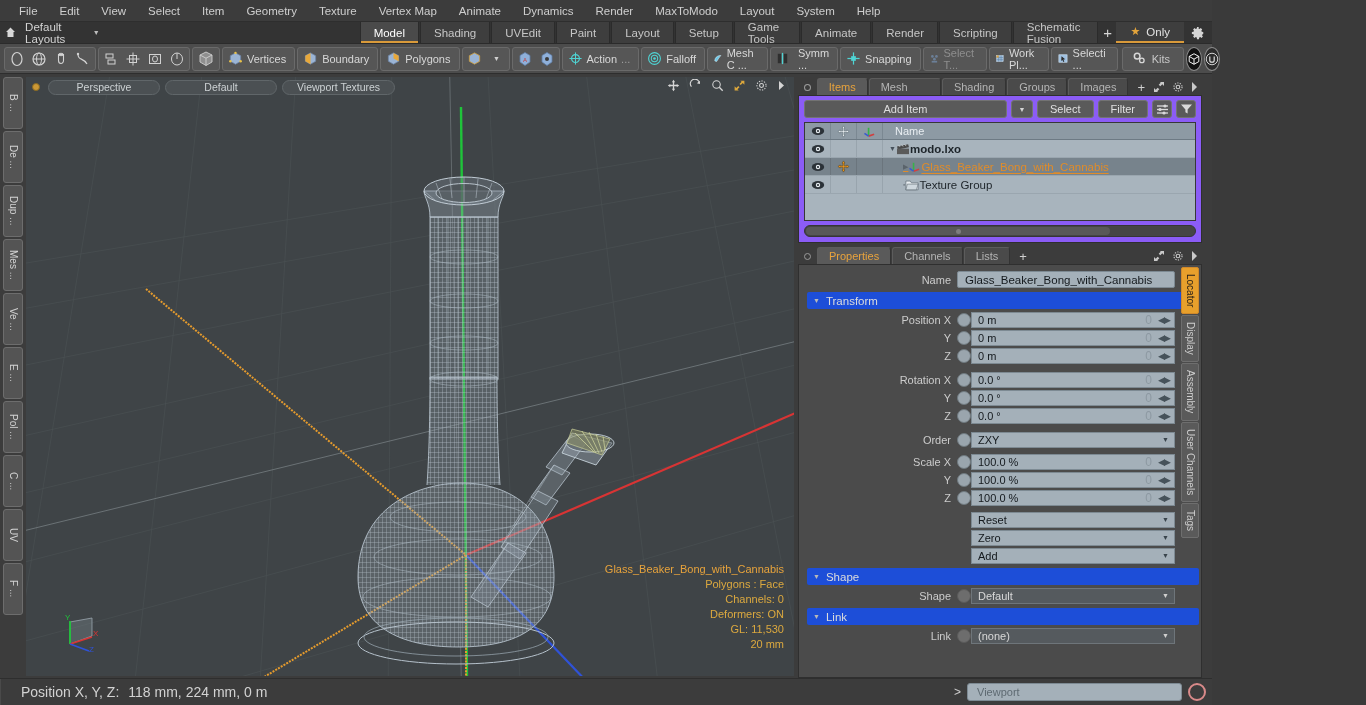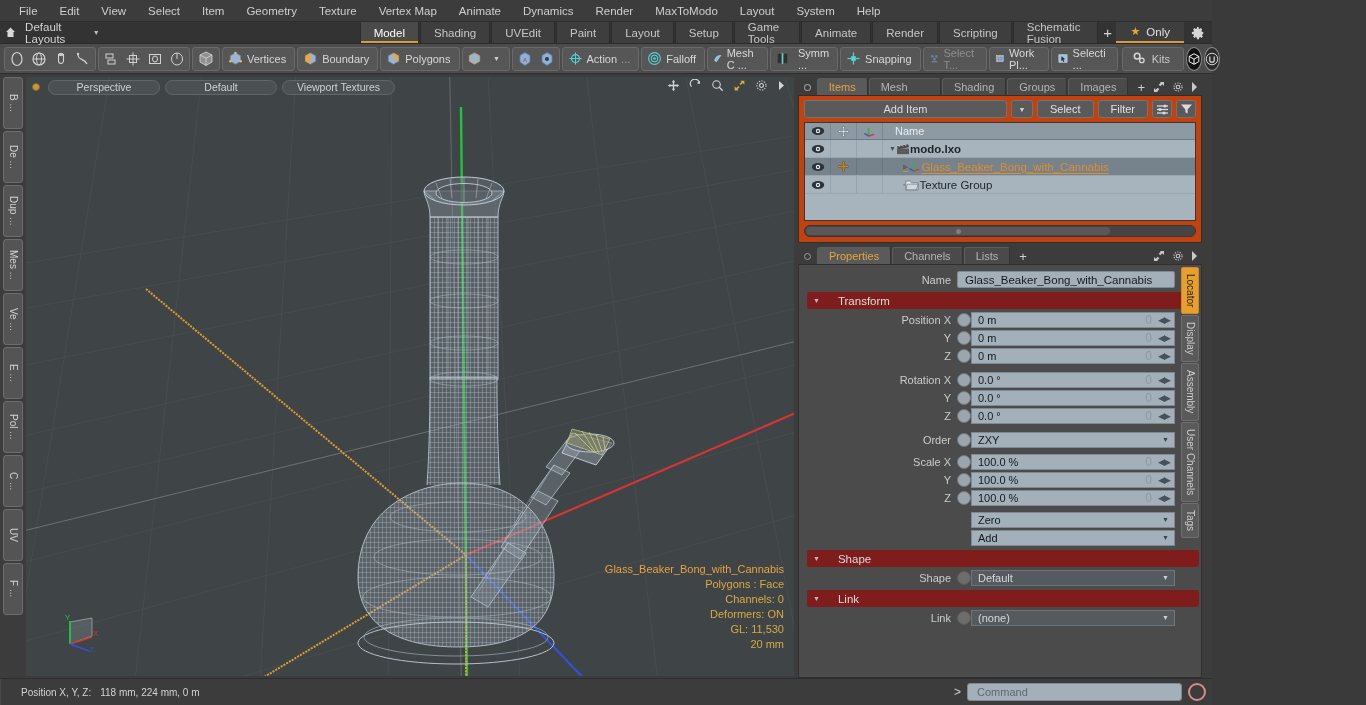--- a/index.html
+++ b/index.html
@@ -104,21 +104,21 @@
   .pt-dot{ width:7px;height:7px;border-radius:50%; border:1px solid #9a9a9a; margin:0 6px 4px 2px;}
   .ptab{
     padding:0 11px; height:17px; line-height:17px; font-size:11px; color:#b4b4b4;
     background:#4a4a4a; border-top:1px solid #5c5c5c; border-left:1px solid #5c5c5c; border-right:1px solid #333;
     border-radius:3px 3px 0 0; margin-right:1px;
   }
   .ptab.active{ background:#5a5a5a; color:#e8a33d; }
   .pt-plus{ padding:0 8px; color:#d0d0d0; font-size:13px; line-height:15px;}
   .pt-right{ margin-left:auto; display:flex; gap:7px; align-items:center; padding:0 6px 2px 0;}
 
-  .panel-body{ background:#c2410c; border:1px solid #2f2f2f; margin:0 2px; }
+  .panel-body{ background:#8b5cf6; border:1px solid #2f2f2f; margin:0 2px; }
 
   
   .items-tools{ display:flex; align-items:center; gap:4px; padding:4px 5px; }
   .additem{
     flex:1; height:18px; background:#5a5a5a; border:1px solid #737373; border-radius:3px;
     display:flex; align-items:center; justify-content:center; font-size:11px; color:#dcdcdc; position:relative;
   }
   .additem-ar{ width:22px; height:18px; background:#5a5a5a; border:1px solid #737373; border-radius:3px;
                display:flex;align-items:center;justify-content:center;}
   .sbtn{ height:18px; padding:0 12px; background:#5a5a5a; border:1px solid #737373; border-radius:3px;
@@ -156,21 +156,21 @@
     flex:1; height:16px; background:#a4b0b9; border:1px solid #7d8a93; display:flex; align-items:center;
     padding-left:6px; font-size:11px; color:#14191d; position:relative;
   }
   .pfield .zeroghost{ position:absolute; right:22px; color:#8d99a2; font-size:12px;}
   .parr{ position:absolute; right:2px; top:0; bottom:0; width:16px; display:flex;align-items:center;justify-content:center;
          color:#46525a; font-size:9px; letter-spacing:-1px;}
   .pname-field{
     flex:1; height:17px; background:#a4b0b9; border:1px solid #7d8a93; border-radius:2px;
     display:flex; align-items:center; padding-left:7px; font-size:11.5px; color:#14191d;
   }
-  .psection{ display:flex; align-items:center; gap:18px; height:17px; background:#7f1d1d; margin:4px 2px 2px 8px;
+  .psection{ display:flex; align-items:center; gap:6px; height:17px; background:#1d4ed8; margin:4px 2px 2px 8px;
              padding-left:6px; border-radius:2px; font-size:11.5px; color:#dcdcdc;}
   .tri{ font-size:7px; color:#b9b9b9; }
   .pdrop{
     flex:1; height:16px; background:#555a5e; border:1px solid #6e757a; display:flex; align-items:center;
     padding-left:6px; font-size:11px; color:#d8d8d8; position:relative;
   }
   .pdrop.light{ background:#a4b0b9; border-color:#7d8a93; color:#14191d;}
   .pdrop:after{ content:"▼"; position:absolute; right:5px; font-size:7px; color:#cfcfcf;}
   .pdrop.light:after{ color:#39444c;}
   .menu-row{ display:flex; align-items:center; height:17px; margin-top:1px; padding-right:26px;}
@@ -185,21 +185,21 @@
   }
   .pvtab.active{ background:#e8a02c; border-color:#d1892a; color:#2a2118; }
 
   
   .statusbar{
     position:absolute; left:0; right:0; bottom:0; height:27px; background:#3c3c3c;
     display:flex; align-items:center; border-top:1px solid #2e2e2e;
   }
   .sb-left{ width:948px; display:flex; align-items:center; height:100%; padding-left:20px;
             border-left:1px solid #4a4a4a;}
-  .sb-pos{ font-size:10px; color:#d2d2d2;}
+  .sb-pos{ font-size:14px; color:#d2d2d2;}
   .sb-pos b{ font-weight:normal; margin-right:9px;}
   .sb-right{ flex:1; display:flex; align-items:center; gap:6px; padding-right:6px;}
   .sb-gt{ color:#cfcfcf; font-size:12px; padding-left:6px;}
   .cmd{
     flex:1; height:18px; background:#a4b0b9; border:1px solid #7d8a93; border-radius:3px;
     display:flex; align-items:center; padding-left:9px; font-size:11px; color:#5e6a72;
   }
   .cmd-circle{ width:18px;height:18px; border-radius:50%; border:2px solid #d98a8a; }
 
   svg{ display:block; }
@@ -1009,20 +1009,24 @@
               <span>100.0 %</span>
               <span class="zeroghost">0</span>
               <span class="parr">◀▶</span>
             </div>
           </div>
 
           <div style="height:4px;"></div>
 
           <div class="menu-row">
             <div class="sp"></div>
+            <div class="pdrop light">Reset</div>
+          </div>
+          <div class="menu-row">
+            <div class="sp"></div>
             <div class="pdrop light">Zero</div>
           </div>
           <div class="menu-row">
             <div class="sp"></div>
             <div class="pdrop light">Add</div>
           </div>
 
           <div class="psection">
             <span class="tri">▼</span>
             <span>Shape</span>
@@ -1050,18 +1054,18 @@
   </div>
 
   <div class="statusbar">
     <div class="sb-left">
       <div class="sb-pos">
         <b>Position X, Y, Z:</b><span>118 mm, 224 mm, 0 m</span>
       </div>
     </div>
     <div class="sb-right">
       <span class="sb-gt">&gt;</span>
-      <div class="cmd">Command</div>
+      <div class="cmd">Viewport</div>
       <div class="cmd-circle"></div>
     </div>
   </div>
 
 </div>
 
 </body></html>

